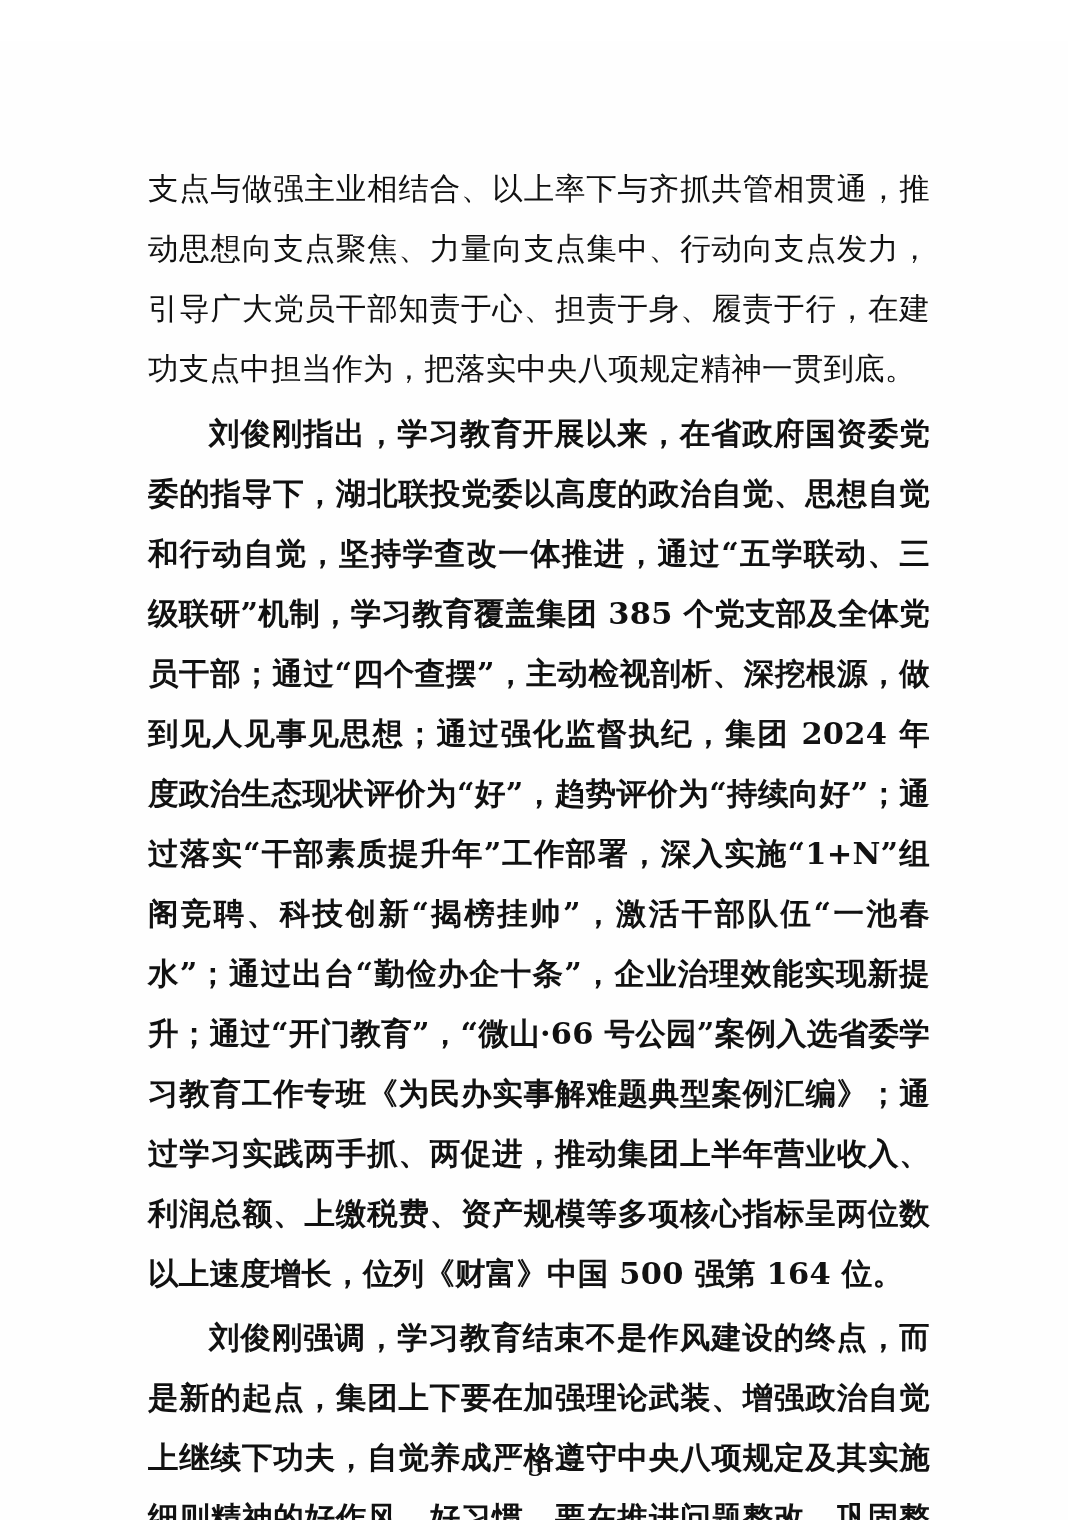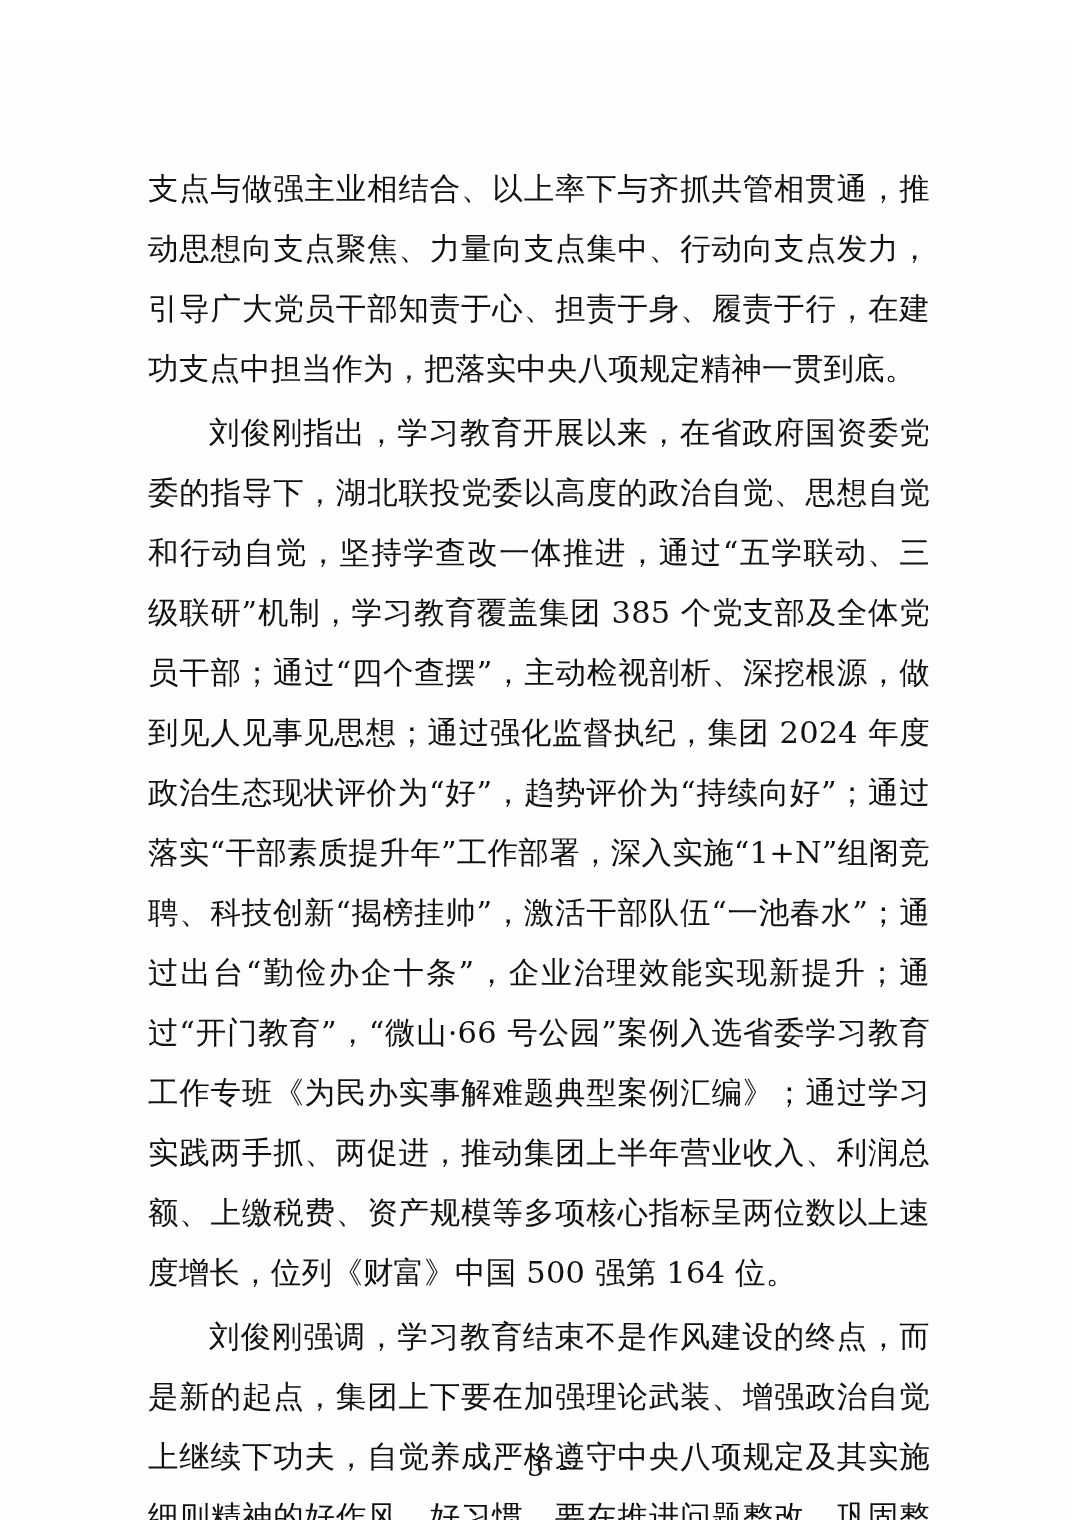--- a/index.html
+++ b/index.html
@@ -35,20 +35,21 @@
     font-size: 30.5px;
     line-height: 60px;
     text-align: justify;
     text-justify: inter-ideograph;
     letter-spacing: 0.2px;
     font-family: "DejaVu Serif", "Liberation Serif", serif;
     color: #111;
   }
   p.indent {
     text-indent: 61px;
+    font-weight: bold;
   }
   .page-number {
     position: absolute;
     left: 0;
     top: 1410px;
     width: 1074px;
     text-align: center;
     font-size: 27px;
     font-family: "DejaVu Serif", "Liberation Serif", serif;
     color: #111;

